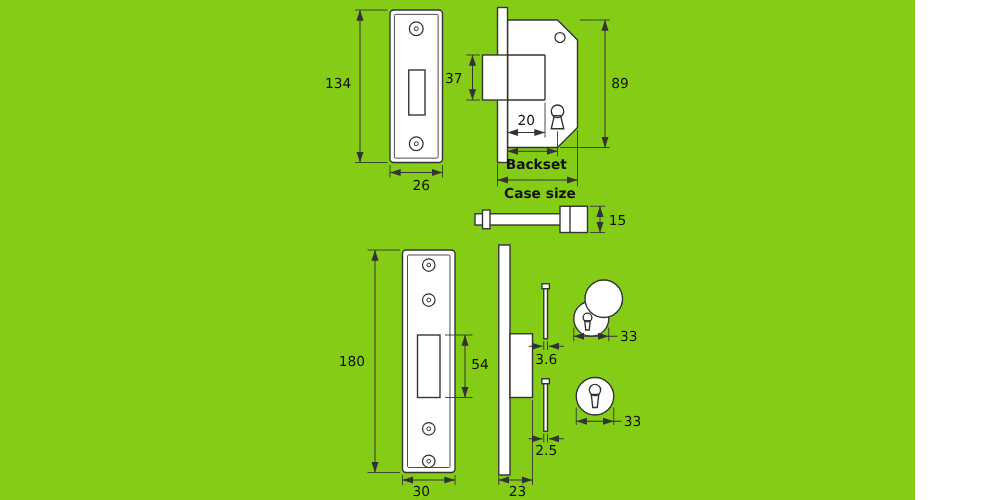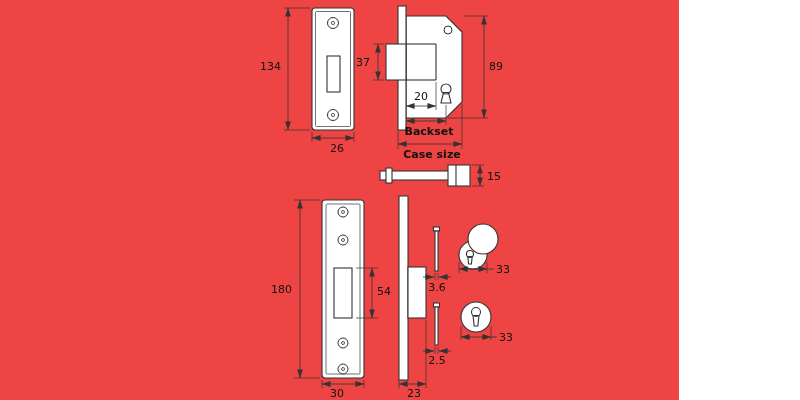--- a/index.html
+++ b/index.html
@@ -1,17 +1,17 @@
 <!DOCTYPE html>
 <html><head>
 <meta charset="utf-8">
 <style>
   html,body { margin:0; padding:0; background:#ffffff; }
   .canvas {
-    width:679px; height:400px; background:#ef4444;
+    width:732px; height:400px; background:#84cc16;
     position:relative; overflow:hidden;
     font-family:"DejaVu Sans", sans-serif;
   }
   svg { display:block; }
   .part  { stroke:#333333; stroke-width:1.1; fill:#ffffff; }
   .ln    { stroke:#333333; stroke-width:1.1; fill:none; }
   .dim   { stroke:#333333; stroke-width:0.8; fill:none; }
   .ext   { stroke:#333333; stroke-width:0.7; fill:none; }
   .hole  { stroke:#333333; stroke-width:1; fill:#ffffff; }
   .dot   { stroke:#333333; stroke-width:0.8; fill:#ffffff; }

